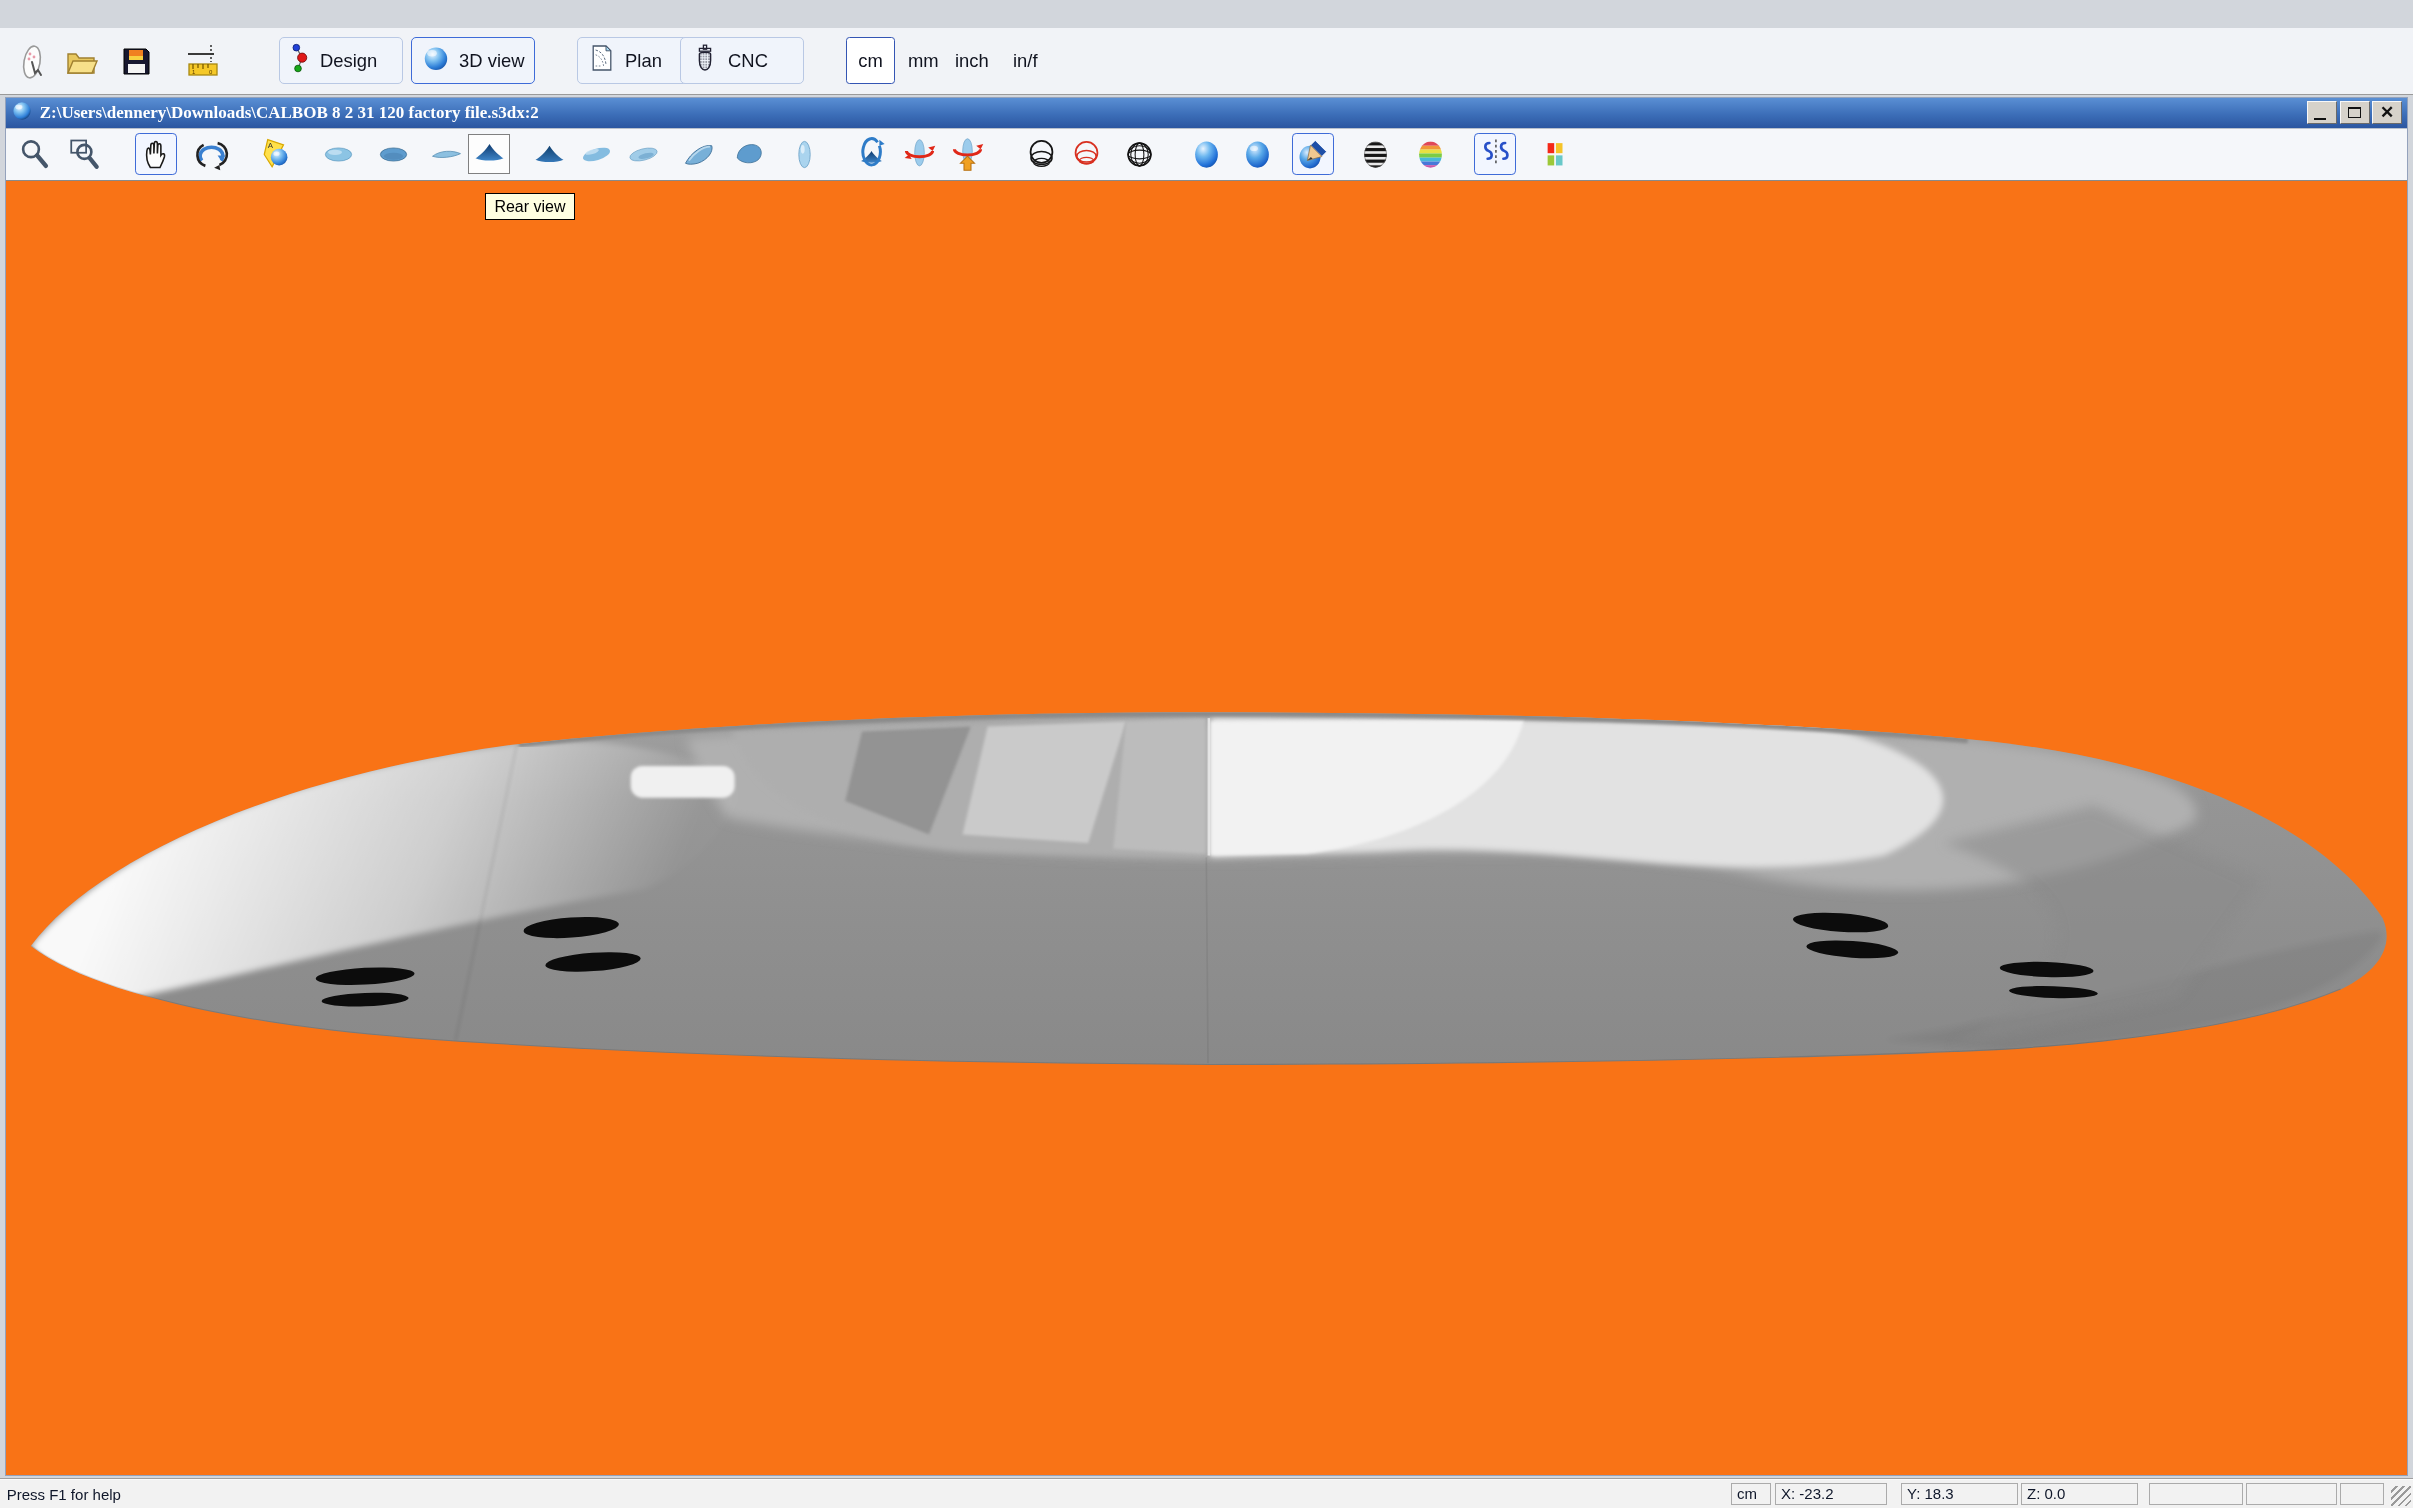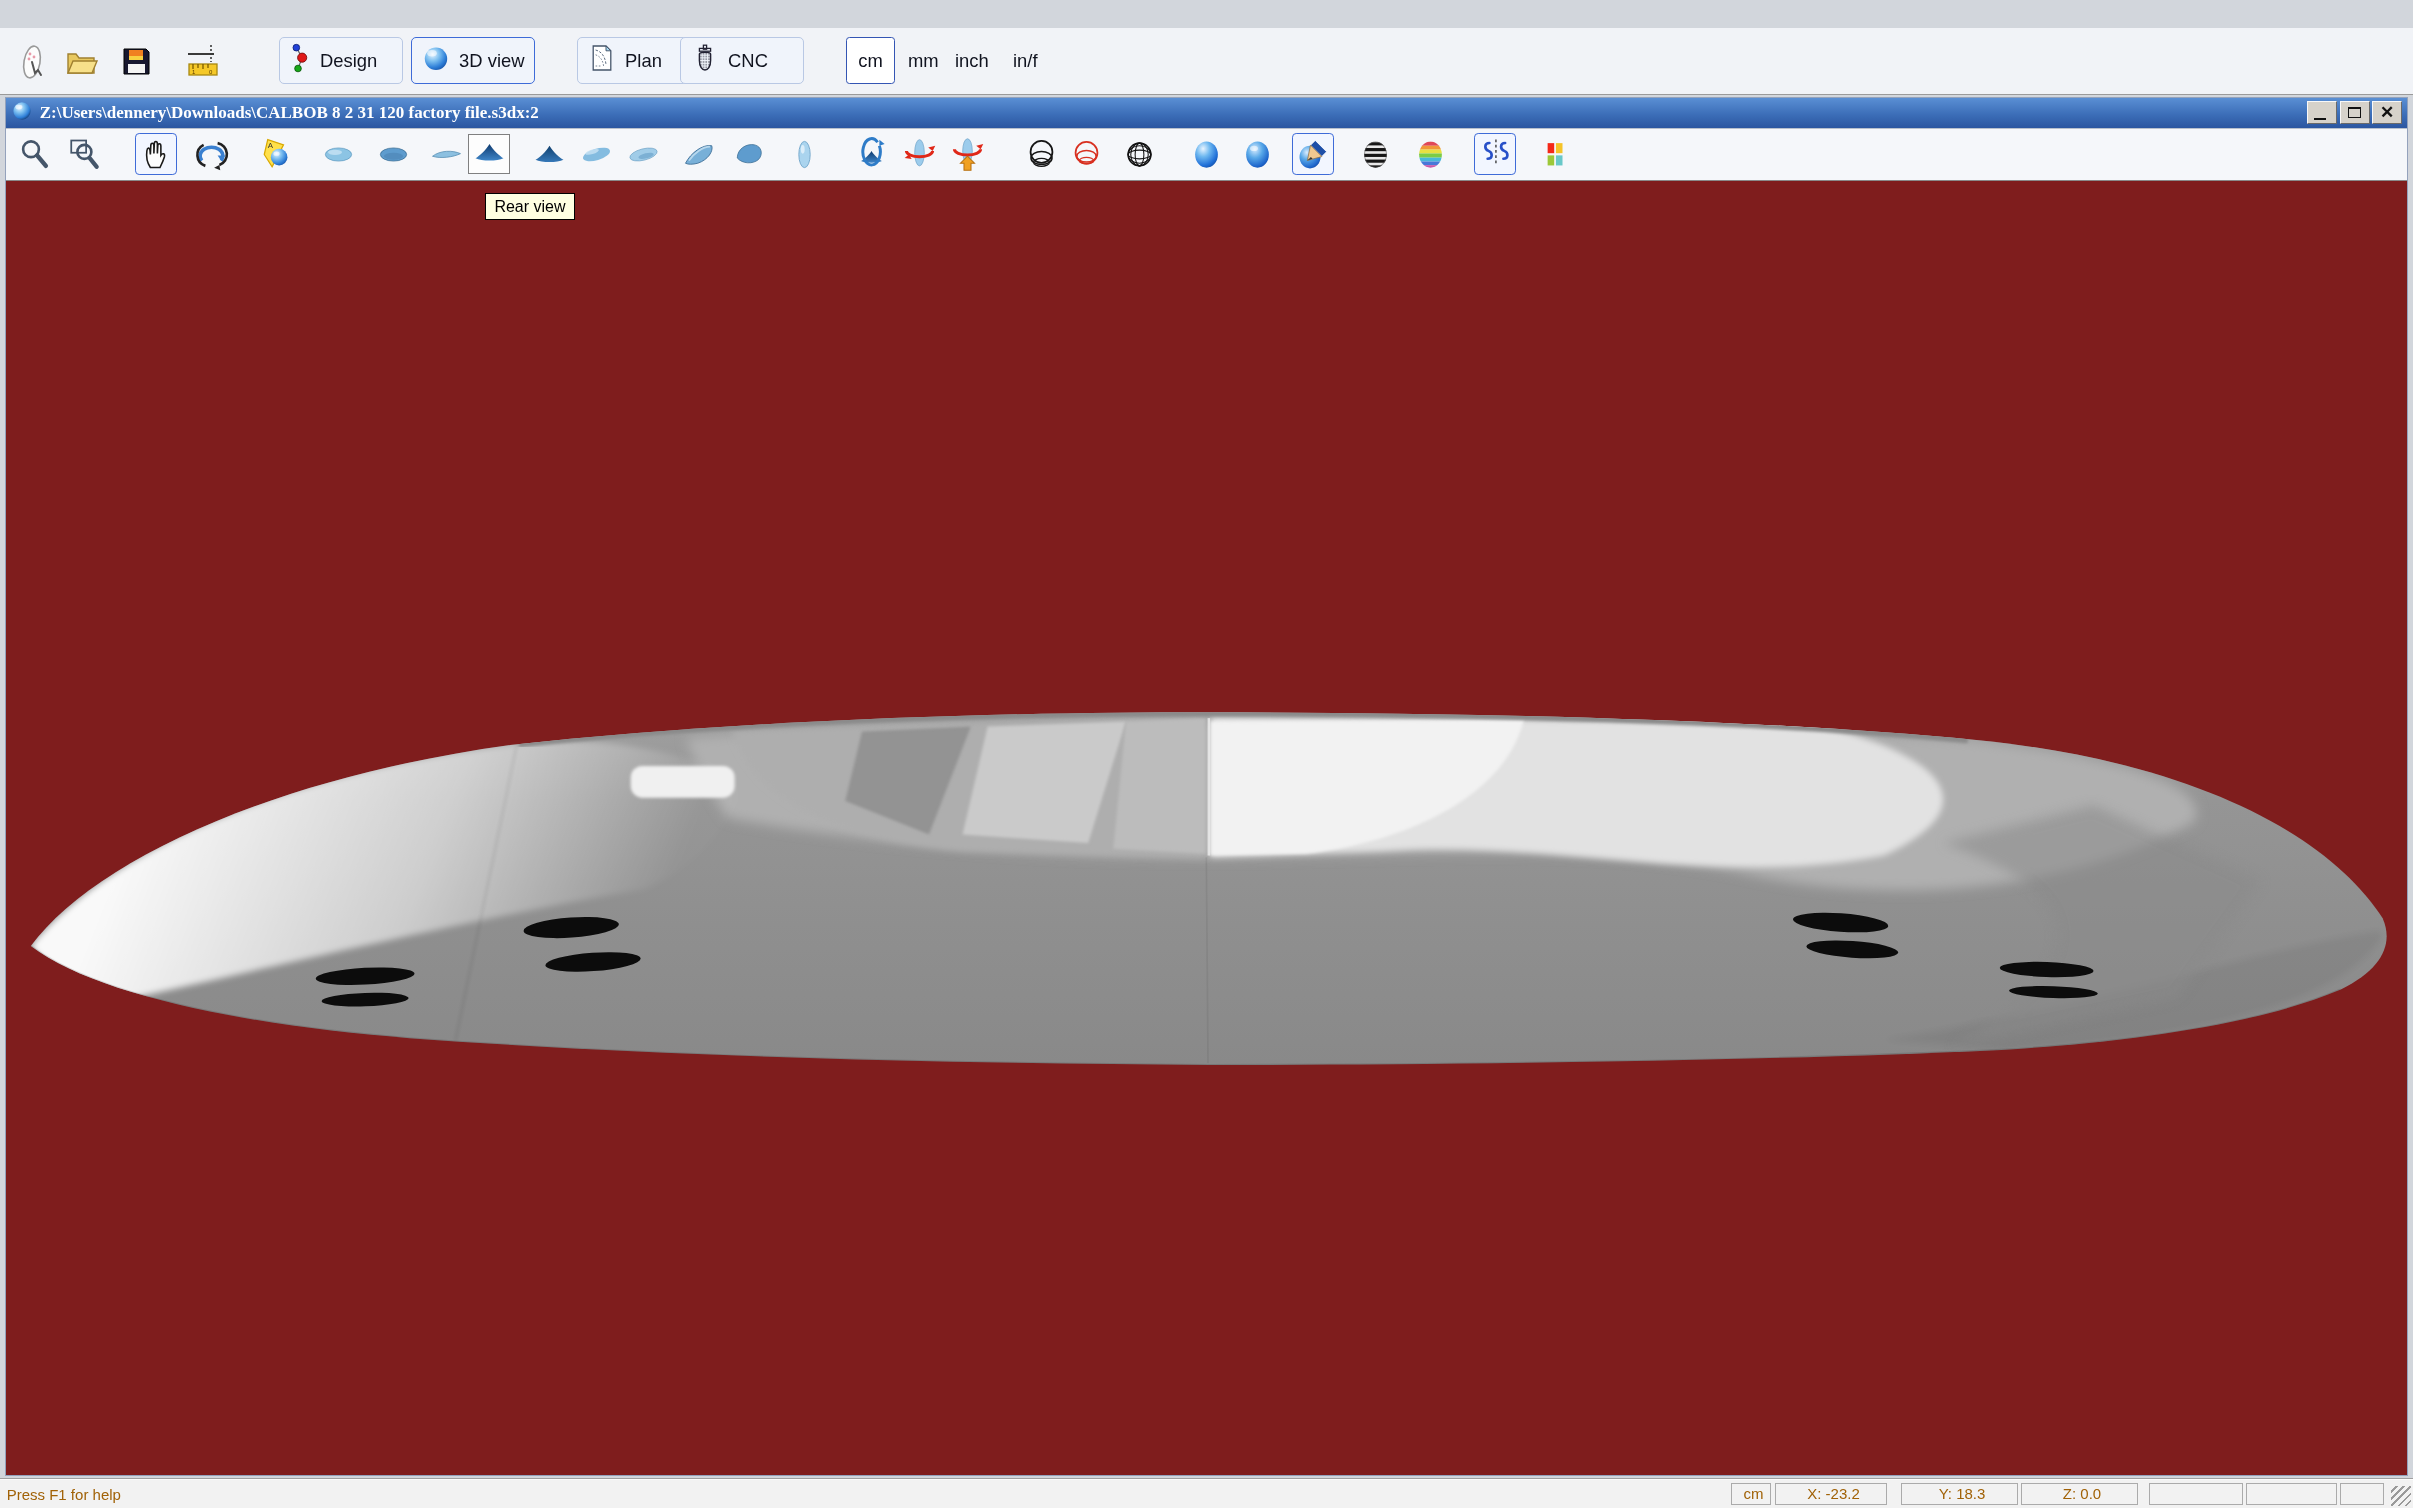--- a/index.html
+++ b/index.html
@@ -46,28 +46,28 @@
 
   
   .viewbar { height:53px; background:#F5F7FA; border-top:0.8px solid #B8C0CC;
              border-bottom:1.7px solid #8A8A8A; position:relative; flex:0 0 auto; }
   .vi { position:absolute; top:6.7px; width:39px; height:39px; display:flex;
         align-items:center; justify-content:center; }
   .vi.sel { top:4.2px; width:42px; height:42px; border:1.7px solid #3E6BD8; border-radius:4.2px; background:#F2F6FF; }
   .vi.hov { top:5px; width:42px; height:40px; border:0.8px solid #808080; background:#FDFDFD; }
 
   
-  .canvas { position:relative; flex:1 1 auto; background:#7f1d1d; overflow:hidden; }
+  .canvas { position:relative; flex:1 1 auto; background:#f97316; overflow:hidden; }
   .boardsvg { position:absolute; left:-6.7px; top:-180px; width:2413px; height:1508px; }
   .tooltip { position:absolute; left:479px; top:12.6px; background:#FFFFE1; border:1.7px solid #000;
              font-size:16px; color:#000; padding:3.4px 8.4px; white-space:nowrap; }
 
   
   .statusbar { position:absolute; left:0; bottom:0; width:100%; height:30px; background:#F2F2F2;
-               border-top:0.8px solid #A0A0A0; box-shadow:inset 0 0.8px 0 #FFFFFF; font-size:15px; color:#a16207;text-align:center; }
+               border-top:0.8px solid #A0A0A0; box-shadow:inset 0 0.8px 0 #FFFFFF; font-size:15px; color:#0f172a; }
   .sb-help { position:absolute; left:6.7px; top:6.7px; }
   .sb-box { position:absolute; top:4.2px; height:22px; border:0.8px solid #ABABAB;
             padding-left:5px; line-height:20px; background:#F2F2F2; }
   .grip { position:absolute; right:1.7px; bottom:1.7px; width:20px; height:20px;
           background:repeating-linear-gradient(135deg, transparent 0 3.4px, #9A9A9A 3.4px 5px); }
 </style>
 </head>
 <body>
 
 <div class="app">

